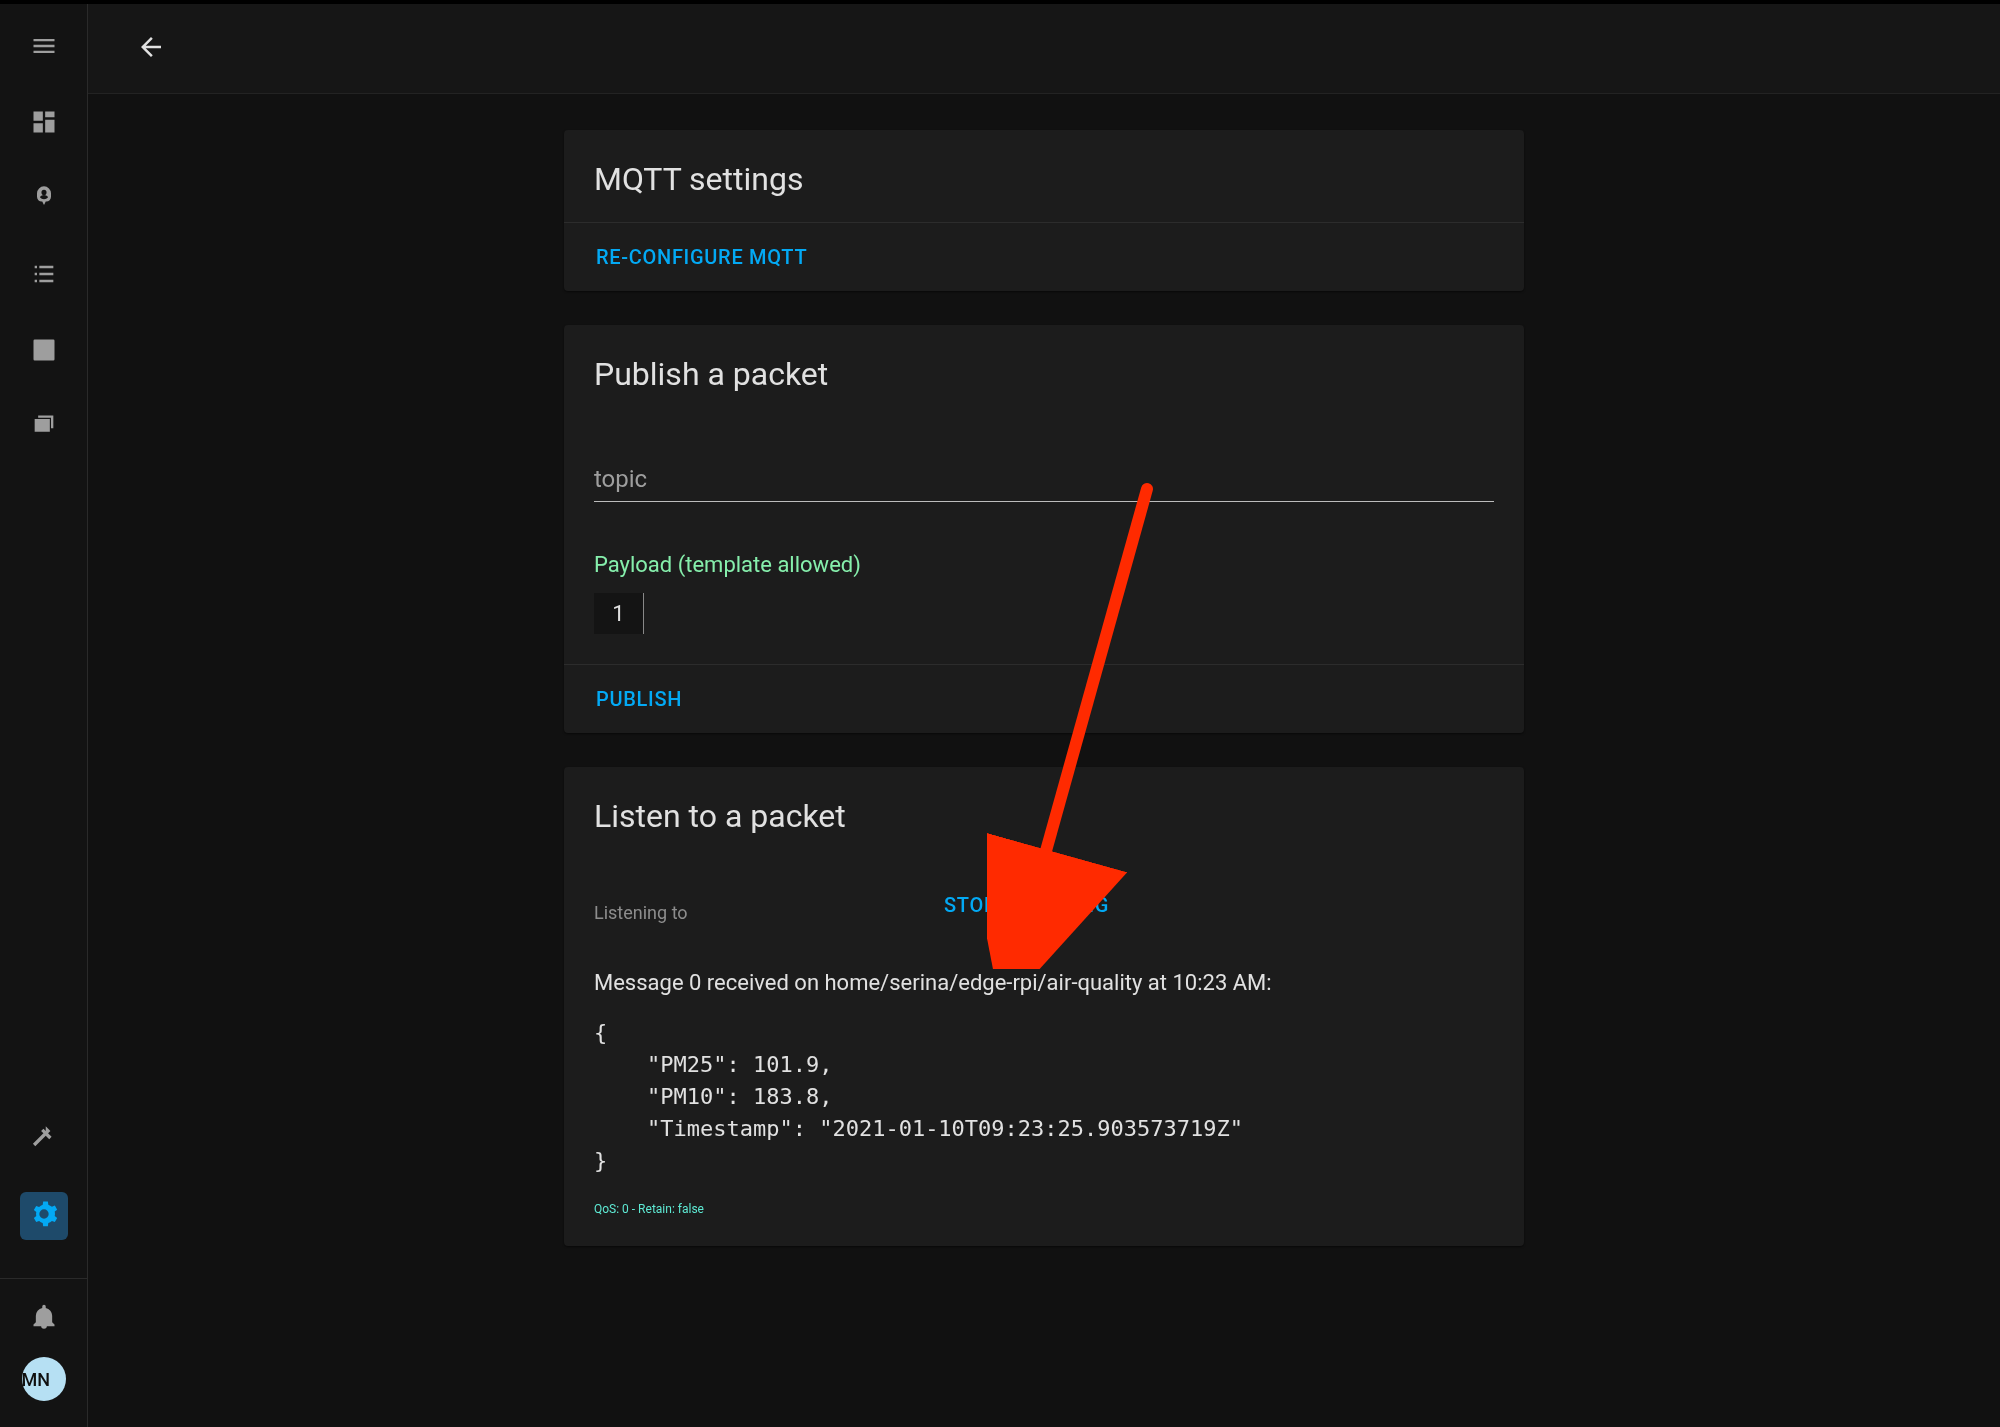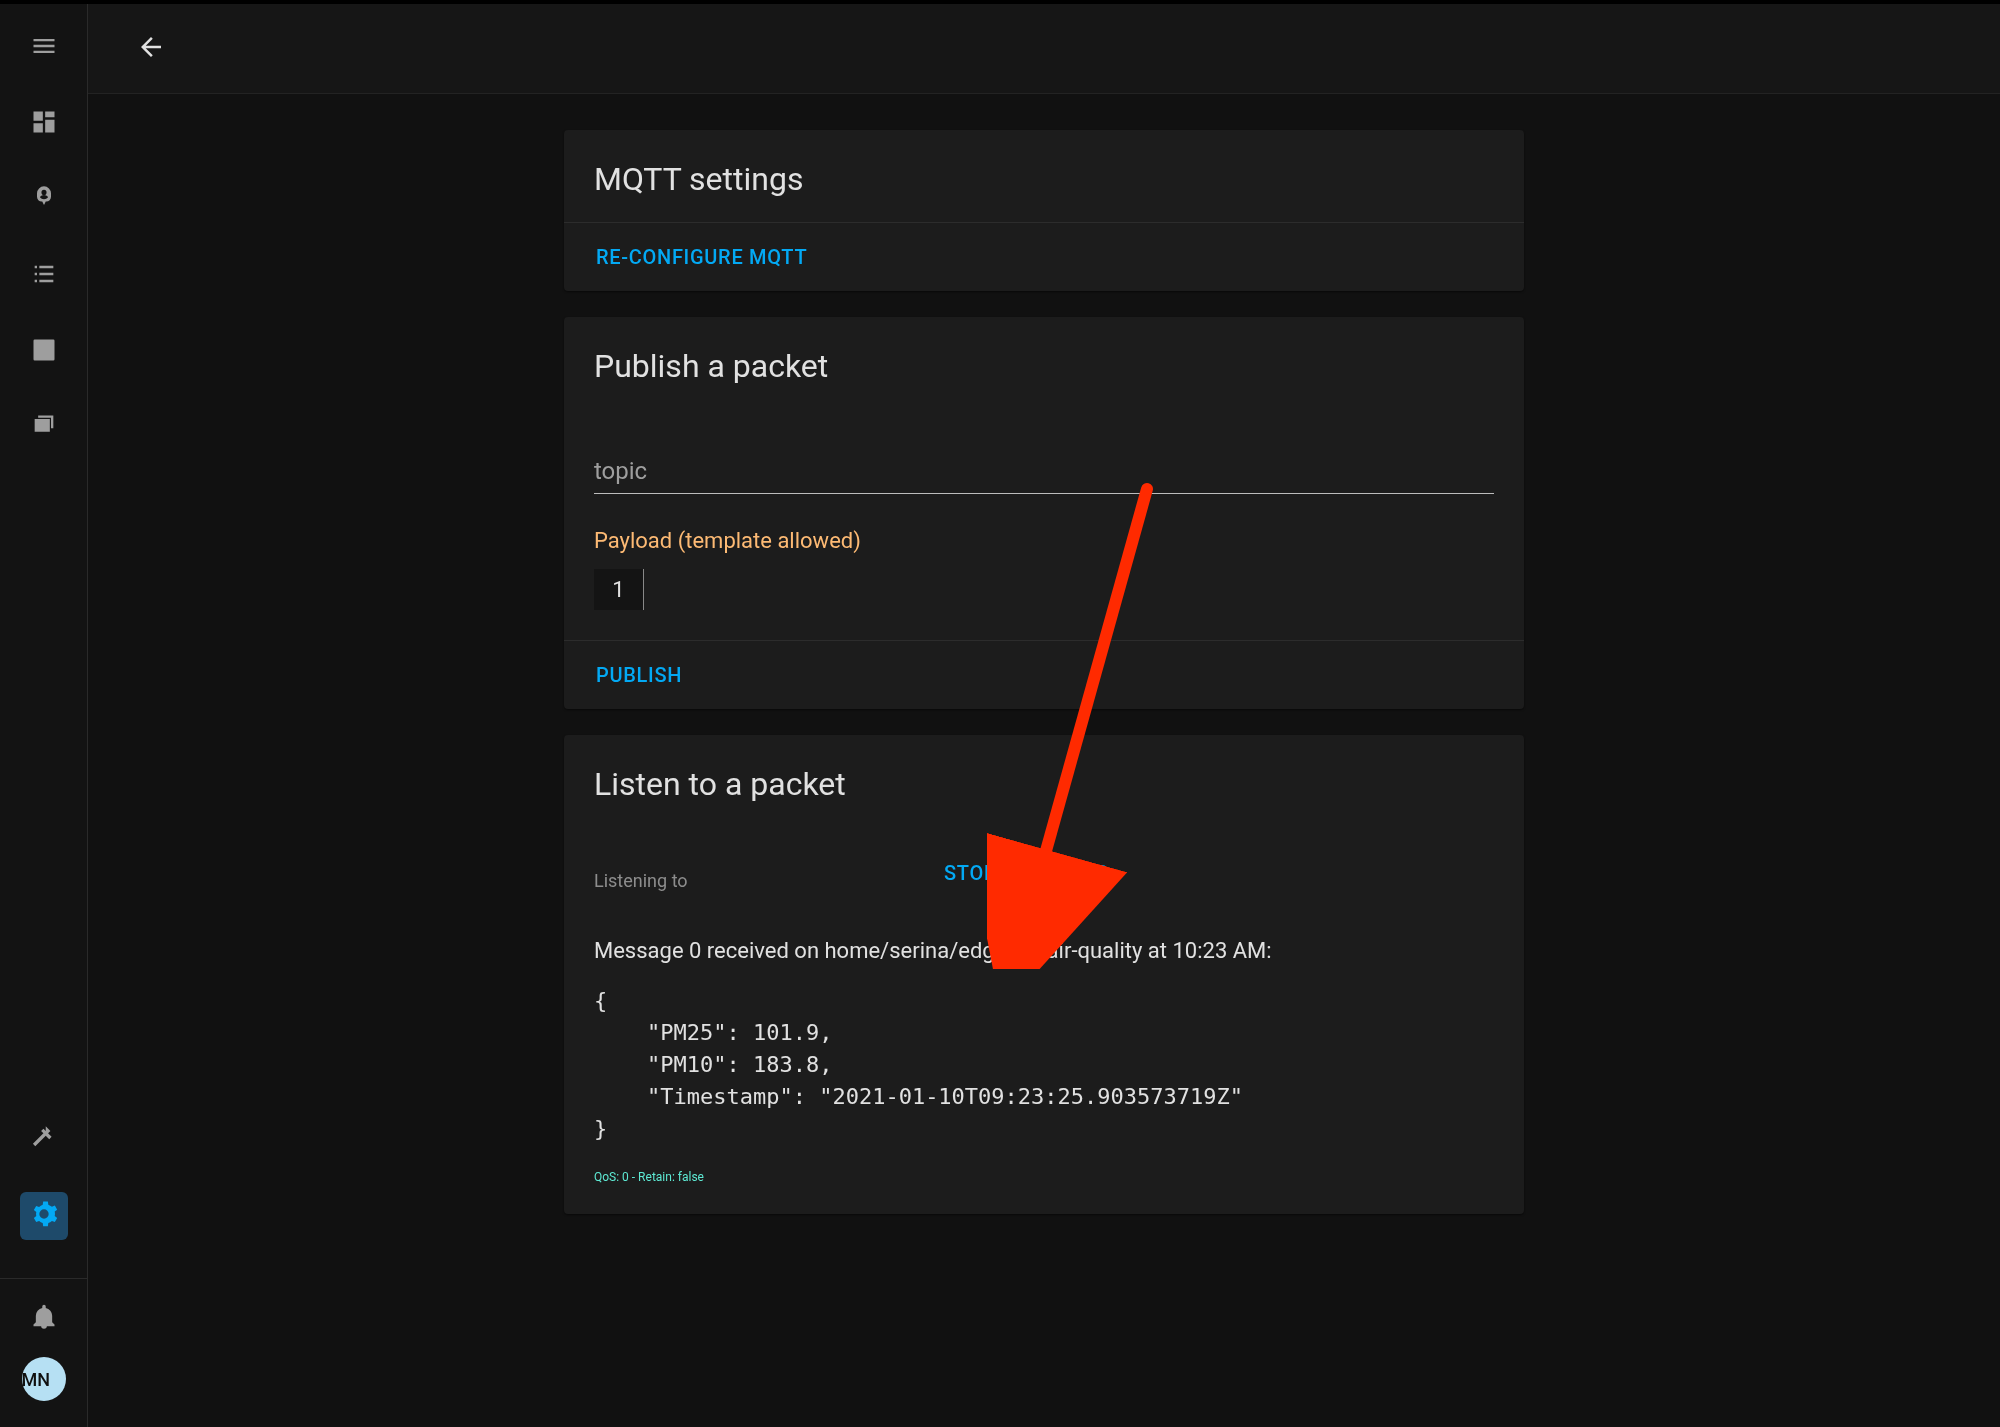--- a/index.html
+++ b/index.html
@@ -91,21 +91,21 @@
   }
   .back-btn svg { width: 30px; height: 30px; fill: currentColor; }
 
   .content {
     flex: 1;
     overflow: auto;
     display: flex;
     flex-direction: column;
     align-items: center;
     padding: 36px 0 40px 0;
-    gap: 26px;
+    gap: 34px;
   }
 
   .card {
     width: 960px;
     background: #1c1c1c;
     border-radius: 4px;
     box-shadow: 0 1px 2px rgba(0,0,0,.5);
   }
   .card-header {
     padding: 30px 30px 24px 30px;
@@ -138,22 +138,22 @@
     border-bottom: 1px solid #bdbdbd;
     color: #e1e1e1;
     font-size: 24px;
     padding: 8px 0;
     outline: none;
     font-family: inherit;
   }
   .text-input-underline::placeholder { color: #9e9e9e; }
   .field-label {
     font-size: 22px;
-    color: #fdba74;
-    margin-top: 34px;
+    color: #86efac;
+    margin-top: 50px;
     margin-bottom: 16px;
   }
   .payload-box {
     width: 50px;
     background: #141414;
     color: #e1e1e1;
     font-size: 22px;
     border: none;
     border-right: 1px solid #888;
     padding: 8px 10px;

